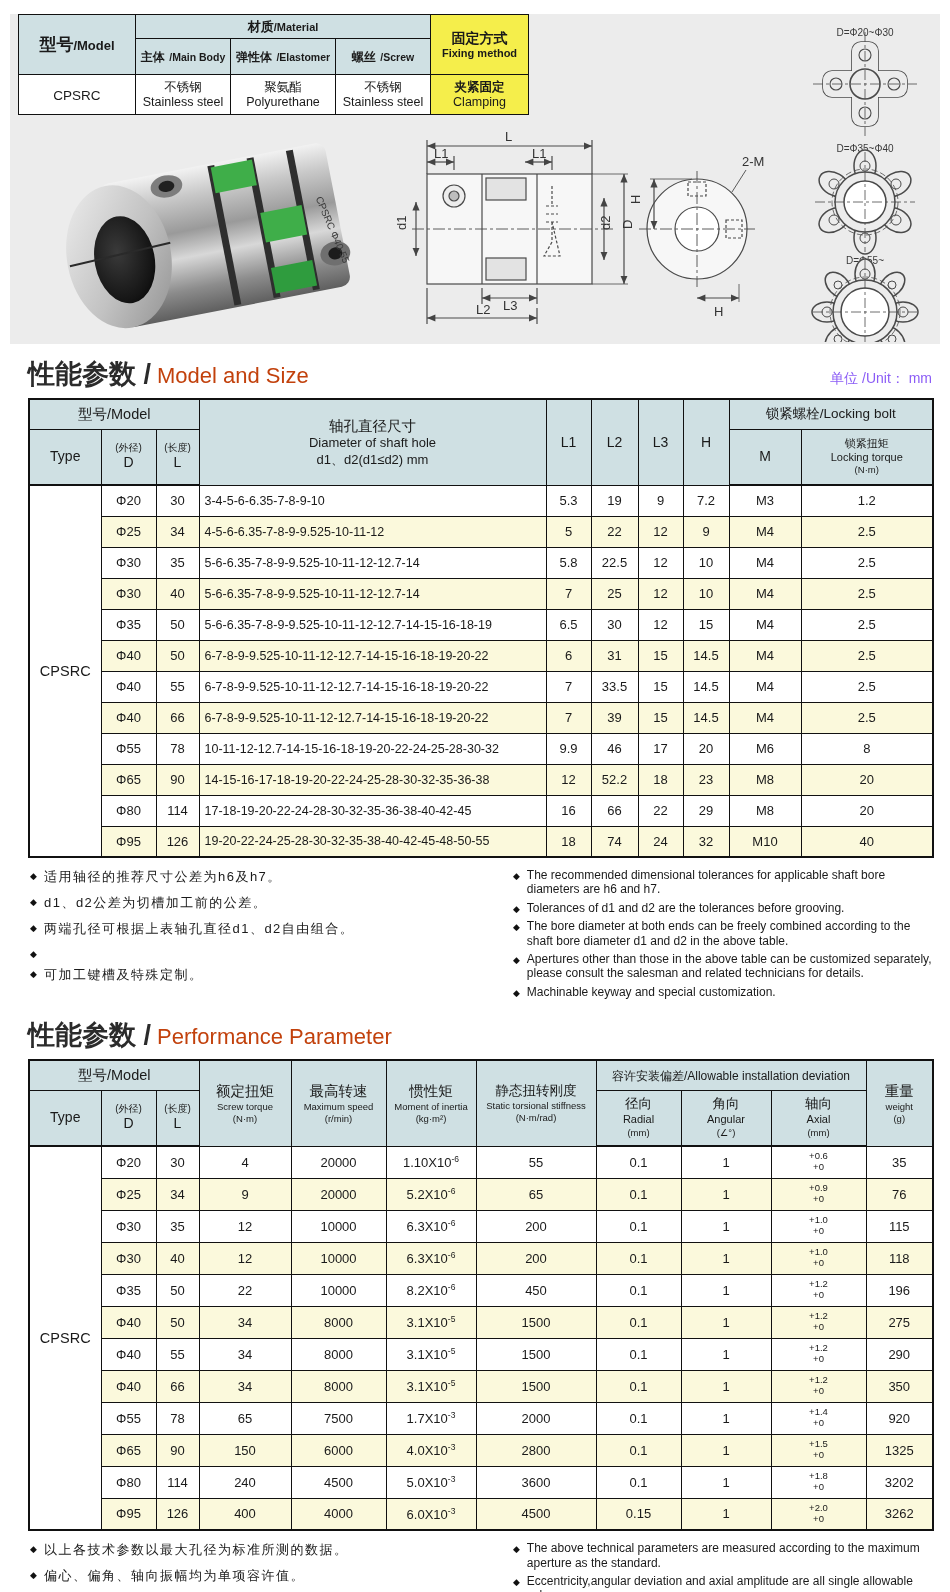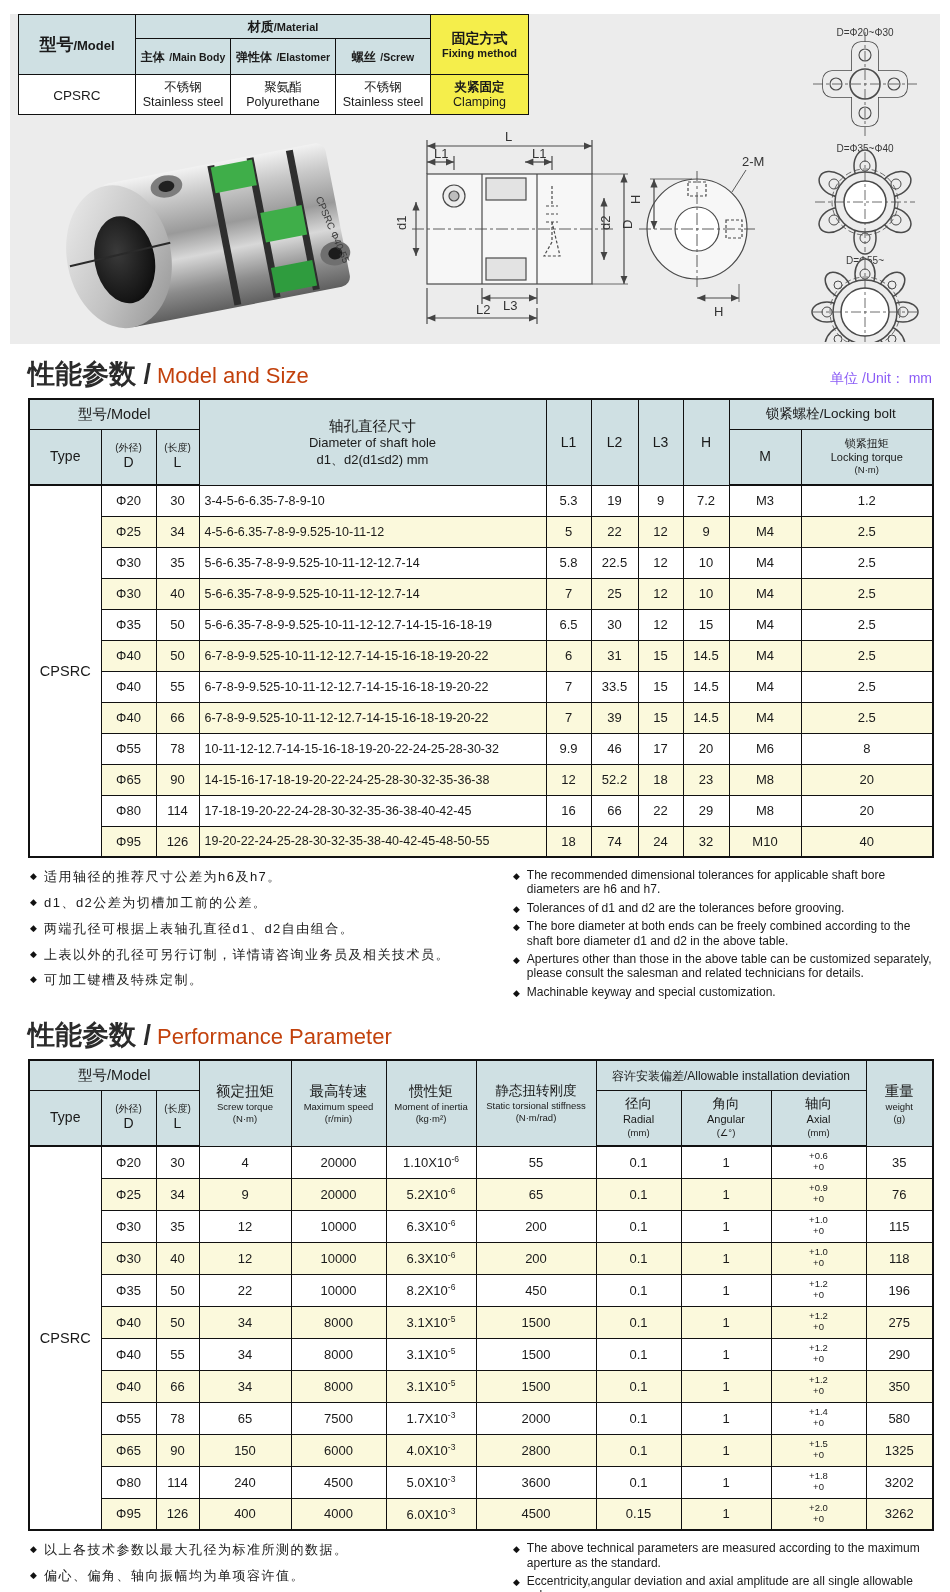--- a/index.html
+++ b/index.html
@@ -547,21 +547,20 @@
       <div class="note-item">
         <span class="bullet">◆</span>
         <span class="txt">d1、d2公差为切槽加工前的公差。</span>
       </div>
       <div class="note-item">
         <span class="bullet">◆</span>
         <span class="txt">两端孔径可根据上表轴孔直径d1、d2自由组合。</span>
       </div>
       <div class="note-item">
         <span class="bullet">◆</span>
-        <span class="txt">上表以外的孔径可另行订制，详情请咨询业务员及相关技术员。</span>
       </div>
       <div class="note-item">
         <span class="bullet">◆</span>
         <span class="txt">可加工键槽及特殊定制。</span>
       </div>
     </div>
   <div class="notes-col-en">
       <div class="note-item">
         <span class="bullet">◆</span>
         <span class="txt">The recommended dimensional tolerances for applicable shaft bore diameters are h6 and h7.</span>
@@ -794,21 +793,21 @@
         <td>65</td>
         <td>7500</td>
         <td class="inertia">1.7X10<sup>-3</sup></td>
         <td>2000</td>
         <td>0.1</td>
         <td>1</td>
         <td class="axial">
           <div>+1.4</div>
           <div>+0</div>
         </td>
-        <td>580</td>
+        <td>920</td>
       </tr>
       <tr class="alt">
         <td>Φ65</td>
         <td>90</td>
         <td>150</td>
         <td>6000</td>
         <td class="inertia">4.0X10<sup>-3</sup></td>
         <td>2800</td>
         <td>0.1</td>
         <td>1</td>

